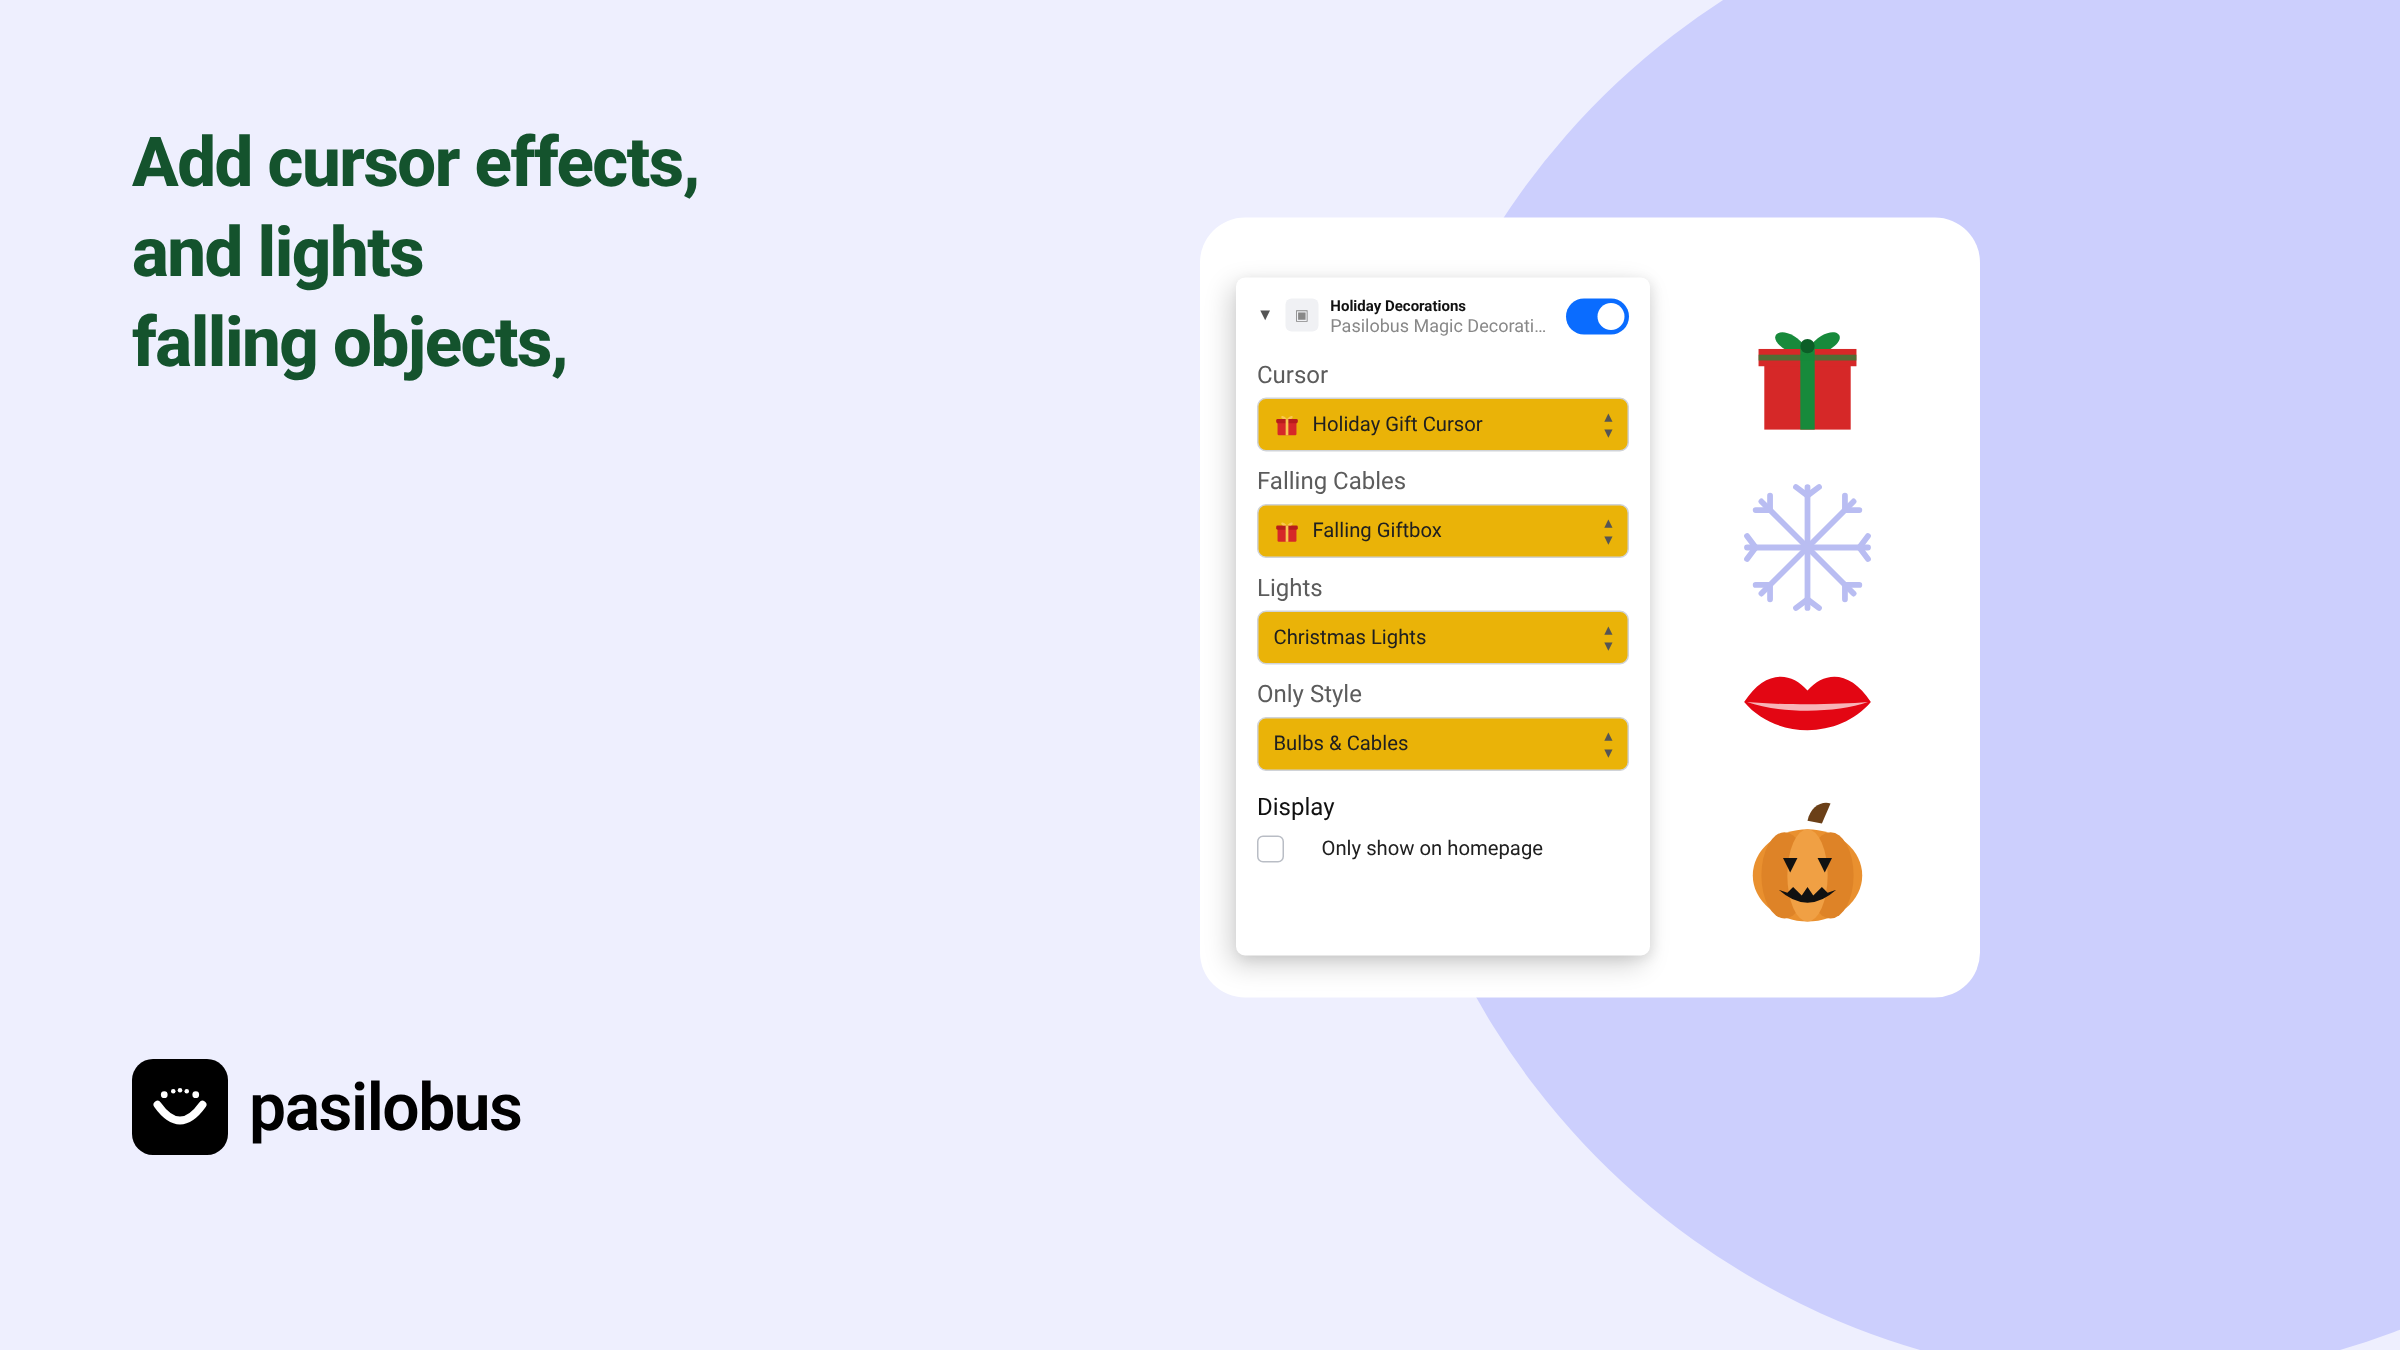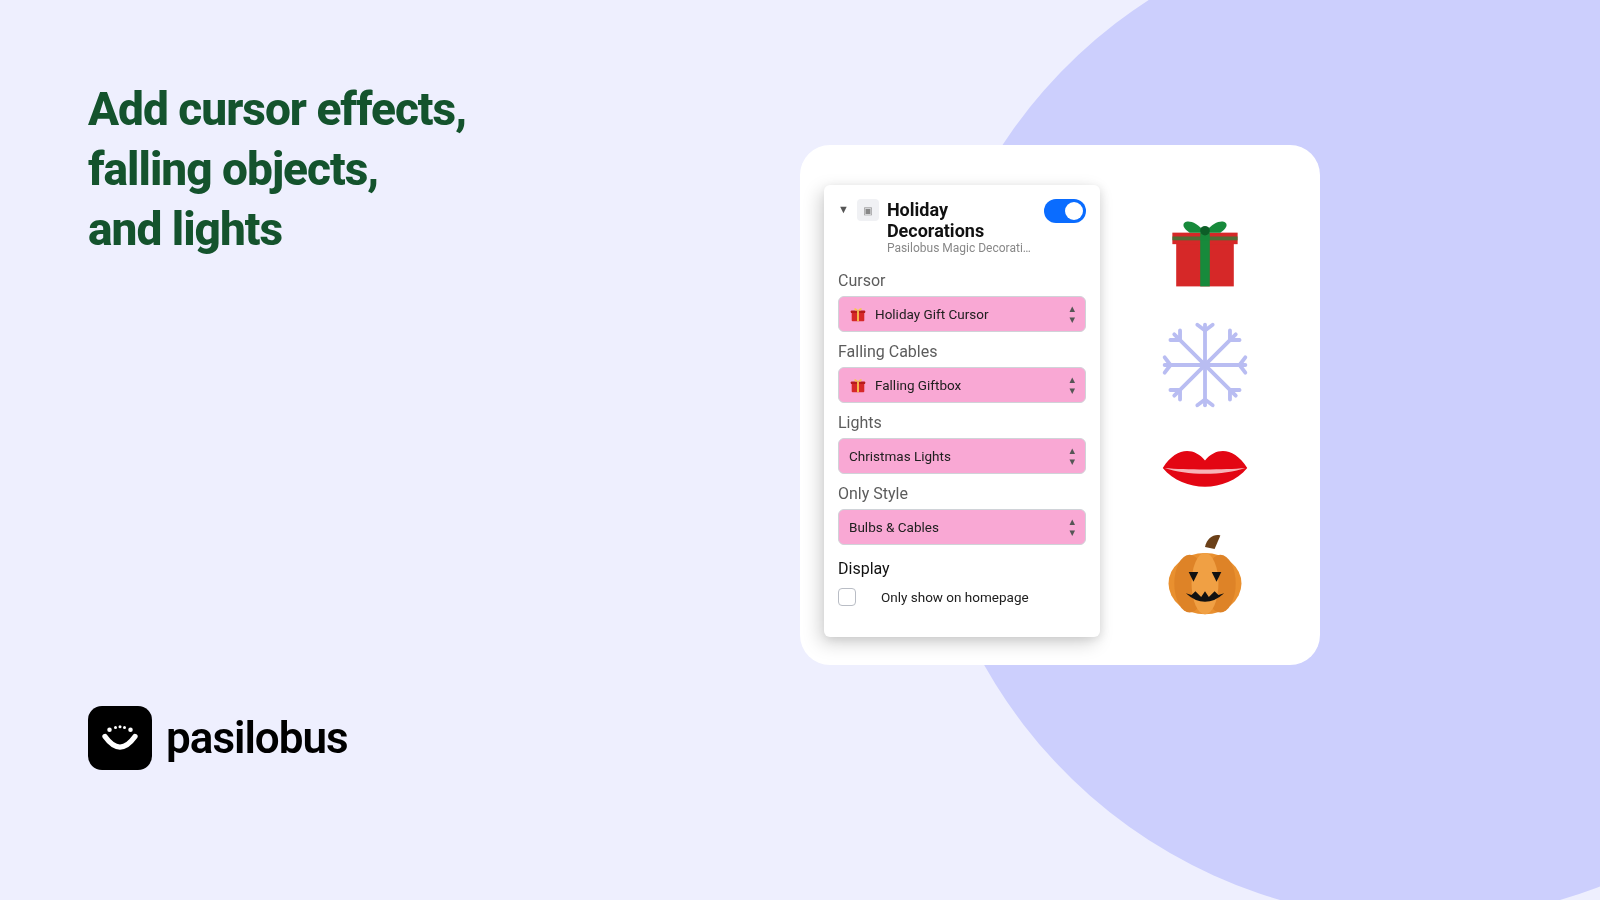--- a/index.html
+++ b/index.html
@@ -89,21 +89,21 @@
   height: 22px;
   border-radius: 4px;
   background: #f0f1f4;
   display: flex;
   align-items: center;
   justify-content: center;
   font-size: 10px;
   color: #888;
 }
 .panel-title-wrap { flex: 1; min-width: 0; }
-.panel-title { font-weight: 700; font-size: 18px; color: #111; }
+.panel-title { font-weight: 700; font-size: 10px; color: #111; }
 .panel-sub { font-size: 12px; color: #888; white-space: nowrap; overflow: hidden; text-overflow: ellipsis; }
 .toggle {
   position: relative;
   width: 42px;
   height: 24px;
   background: #0a6cff;
   border-radius: 12px;
   flex-shrink: 0;
 }
 .toggle::after {
@@ -131,21 +131,21 @@
 .select {
   display: flex;
   align-items: center;
   gap: 8px;
   height: 36px;
   border: 1px solid #d0d3d8;
   border-radius: 6px;
   padding: 0 10px;
   position: relative;
   margin-bottom: 10px;
-  background: #f9a8d4;
+  background: #eab308;
   font-size: 13.5px;
 }
 .select .caret {
   position: absolute;
   right: 10px;
   color: #555;
   font-size: 11px;
   line-height: 1;
 }
 .check-row {
@@ -178,22 +178,22 @@
   justify-content: center;
 }
 </style>
 </head>
 <body>
 
 <div class="blob"></div>
 
 <div class="headline">
   <div>Add cursor effects,</div>
+  <div>and lights</div>
   <div>falling objects,</div>
-  <div>and lights</div>
 </div>
 
 <div class="brand">
   <div class="brand-icon">
     <svg viewBox="0 0 64 64" width="48" height="48">
       <circle cx="18" cy="21" r="3" fill="#fff"></circle>
       <circle cx="46" cy="21" r="3" fill="#fff"></circle>
       <circle cx="26" cy="18" r="2" fill="#fff"></circle>
       <circle cx="32" cy="17" r="2" fill="#fff"></circle>
       <circle cx="38" cy="18" r="2" fill="#fff"></circle>

